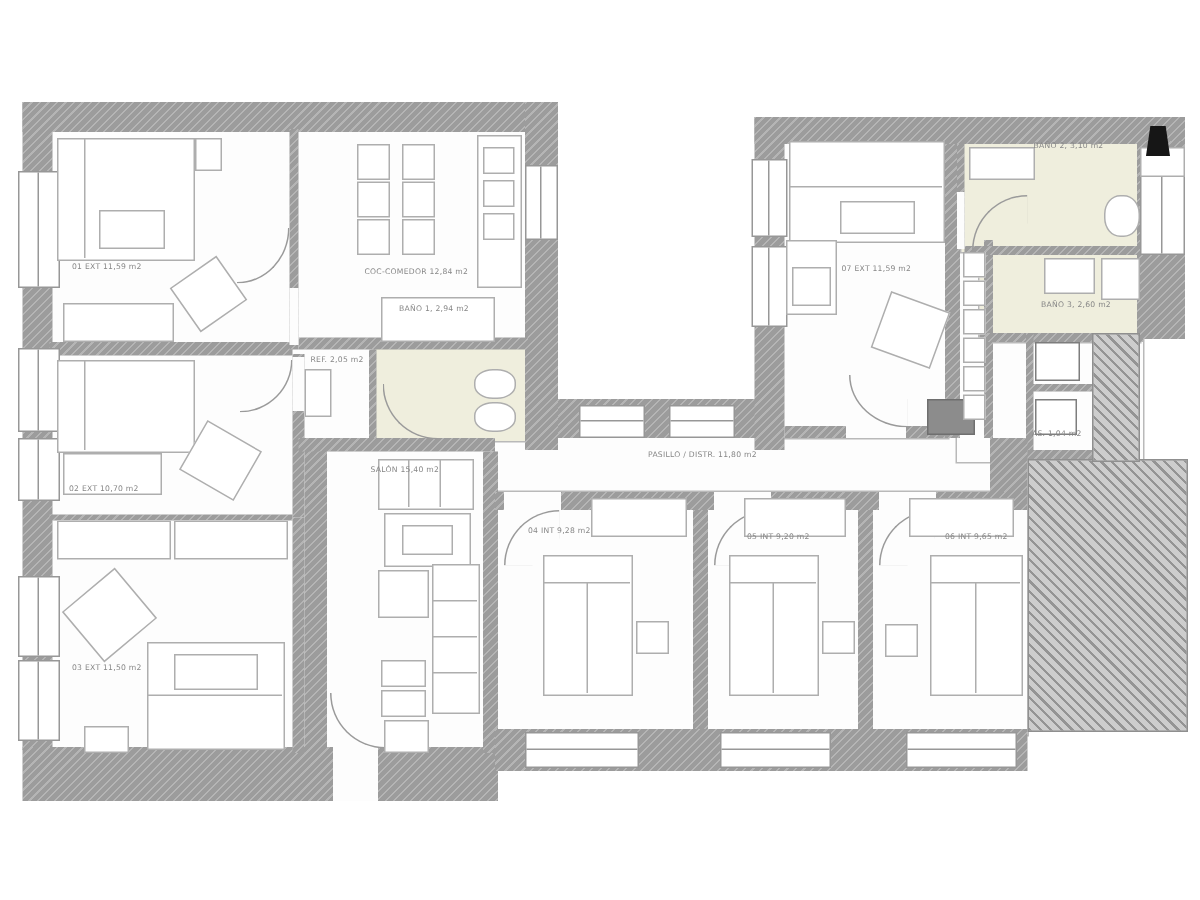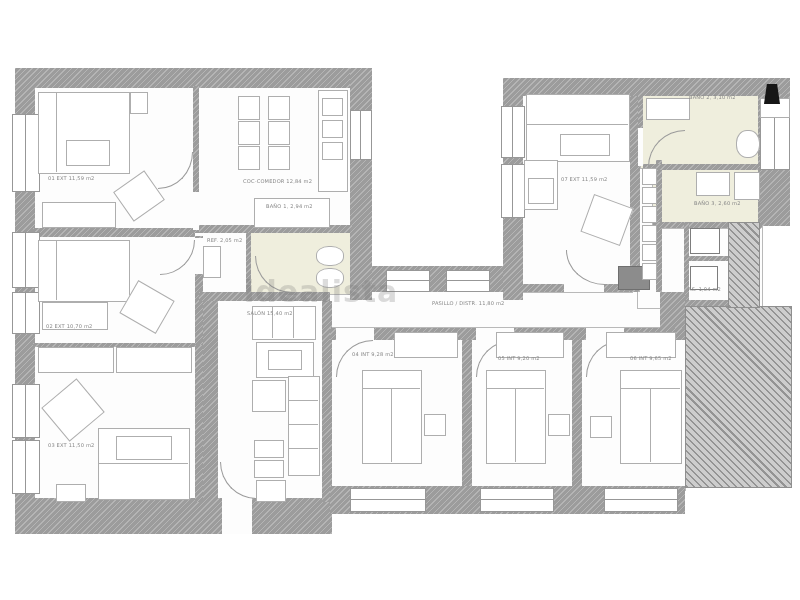--- a/index.html
+++ b/index.html
@@ -221,15 +221,14 @@
   <div class="lbl" style="left:432px;top:301px">PASILLO / DISTR. 11,80 m2</div>
   <div class="lbl" style="left:48px;top:443px">03 EXT 11,50 m2</div>
   <div class="lbl" style="left:352px;top:352px">04 INT 9,28 m2</div>
   <div class="lbl" style="left:498px;top:356px">05 INT 9,20 m2</div>
   <div class="lbl" style="left:630px;top:356px">06 INT 9,65 m2</div>
   <div class="lbl" style="left:561px;top:177px">07 EXT 11,59 m2</div>
   <div class="lbl" style="left:689px;top:95px">BAÑO 2, 3,10 m2</div>
   <div class="lbl" style="left:694px;top:201px">BAÑO 3, 2,60 m2</div>
   <div class="lbl" style="left:688px;top:287px">AS. 1,04 m2</div>
 
-  <div class="wm" style="left:244px;top:274px">idealista</div>
 
 </div>
 
 </body></html>

